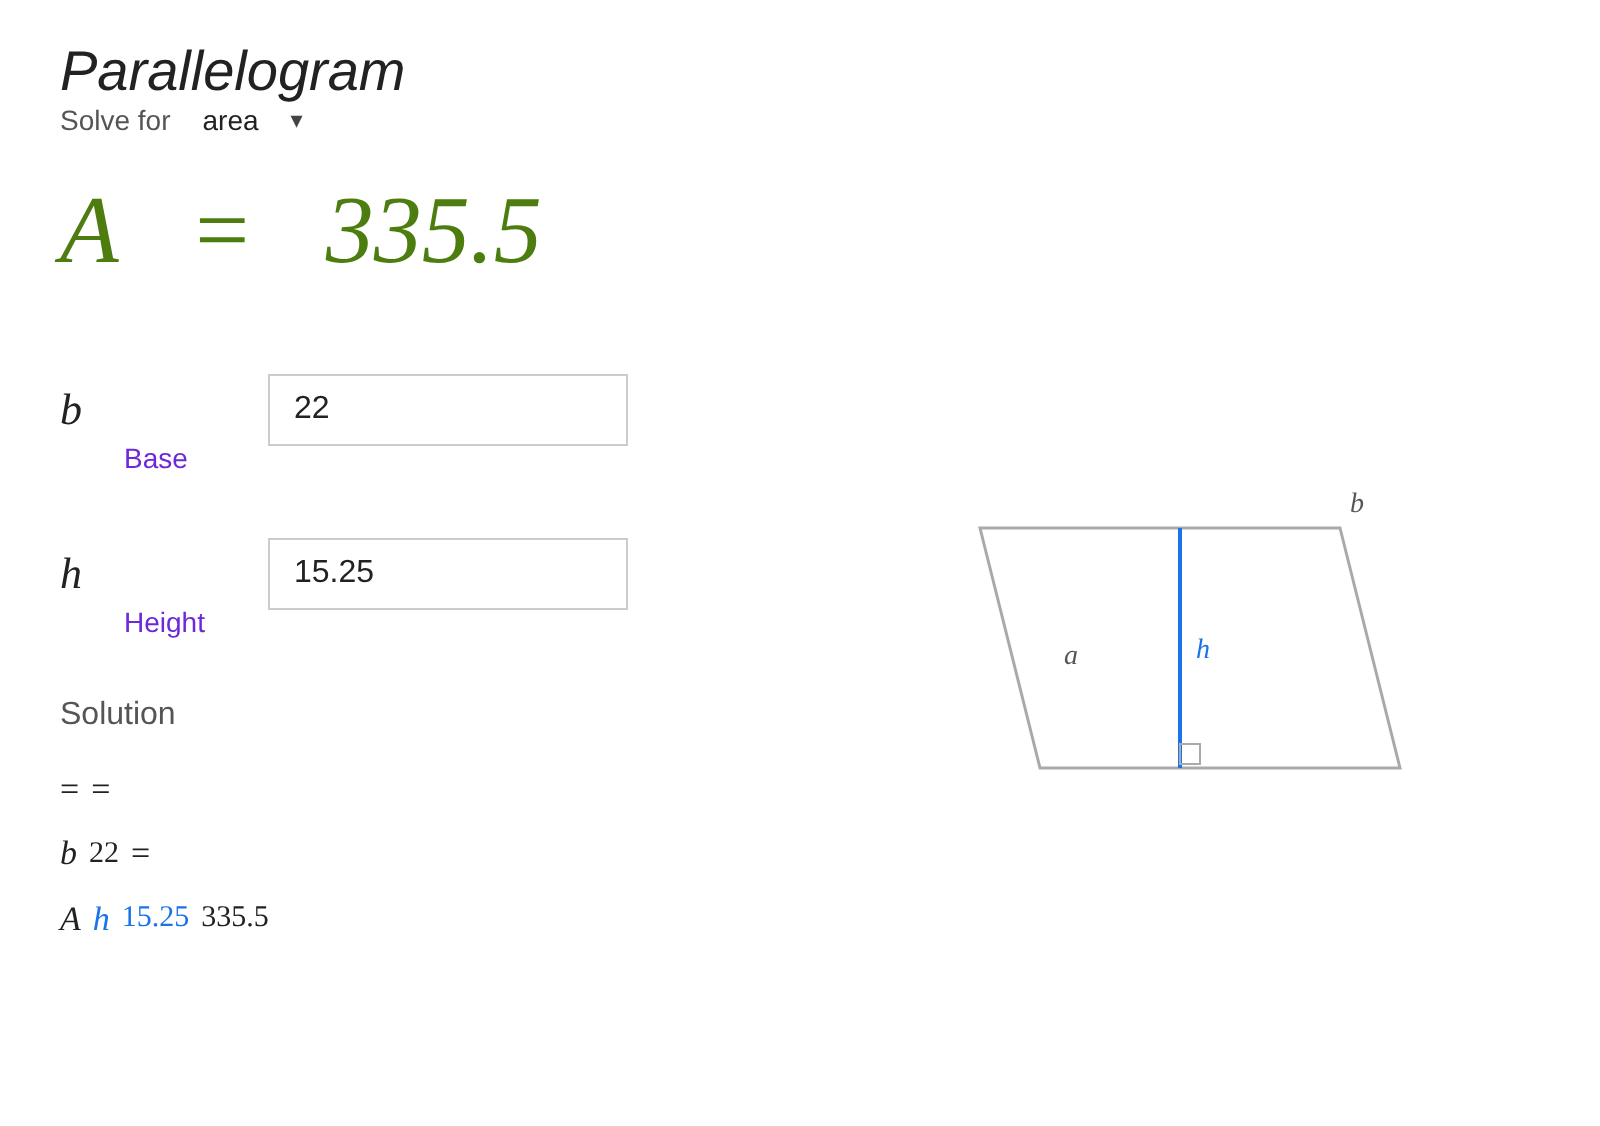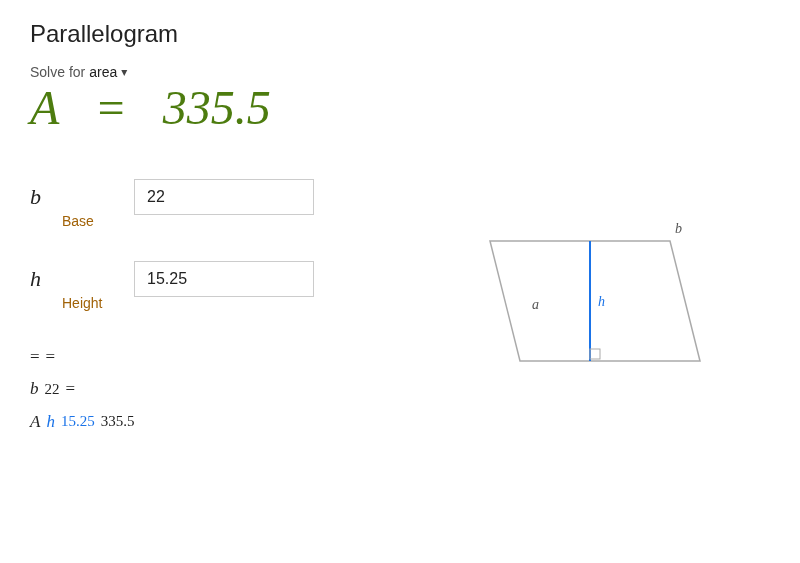--- a/index.html
+++ b/index.html
@@ -6,32 +6,34 @@
     body {
       font-family: Arial, sans-serif;
       background: #fff;
       color: #222;
       padding: 20px 30px;
       width: 800px;
       min-height: 563px;
     }
 
     .page-title {
-      font-size: 24px;
+      font-size: 28px;
       font-weight: 400;
-      margin-bottom: 16px;
-      color: #222;
+      margin-bottom: 0;
+      color: #222;
+      font-style: italic;
     }
 
     .solve-for-row {
       font-size: 14px;
       color: #555;
-      display: flex;
-      align-items: center;
-      gap: 4px;
+      margin-bottom: 20px;
+      display: flex;
+      align-items: center;
+      gap: 16px;
     }
 
     .solve-for-link {
       color: #222;
       cursor: pointer;
       font-size: 14px;
     }
 
     .dropdown-arrow {
       font-size: 12px;
@@ -66,21 +68,21 @@
     .var-label {
       font-size: 22px;
       font-style: italic;
       font-family: 'Times New Roman', serif;
       width: 20px;
       color: #222;
     }
 
     .field-label {
       font-size: 14px;
-      color: #a16207;
+      color: #6d28d9;
       width: 60px;
       margin-top: 48px;
     }
 
     .input-field {
       border: 1px solid #ccc;
       padding: 8px 12px;
       font-size: 16px;
       width: 180px;
       outline: none;
@@ -165,20 +167,21 @@
       <input class="input-field" type="text" value="22" style="">
     </div>
 
     <div class="input-row">
       <span class="var-label">h</span>
       <span class="field-label">Height</span>
       <input class="input-field" type="text" value="15.25" style="">
     </div>
 
     <div class="solution-section">
+      <div class="solution-title">Solution</div>
       <div class="solution-lines">
         <div class="sol-line">
           <span class="sol-equals">=</span>
           <span class="sol-equals">=</span>
         </div>
         <div class="sol-line">
           <span class="sol-italic">b</span>
           <span>22</span>
           <span class="sol-equals">=</span>
         </div>

